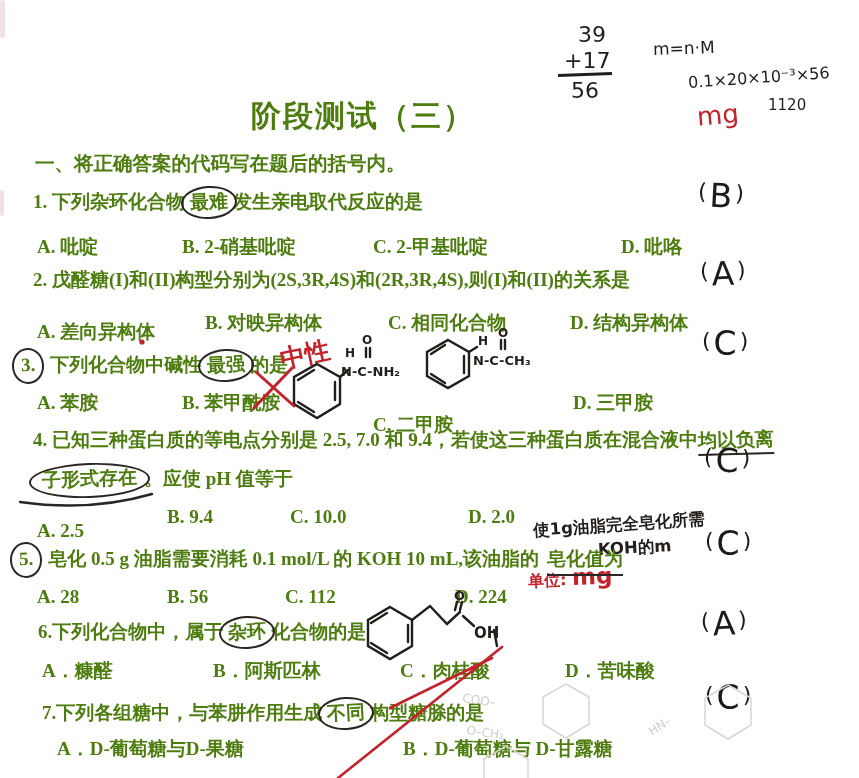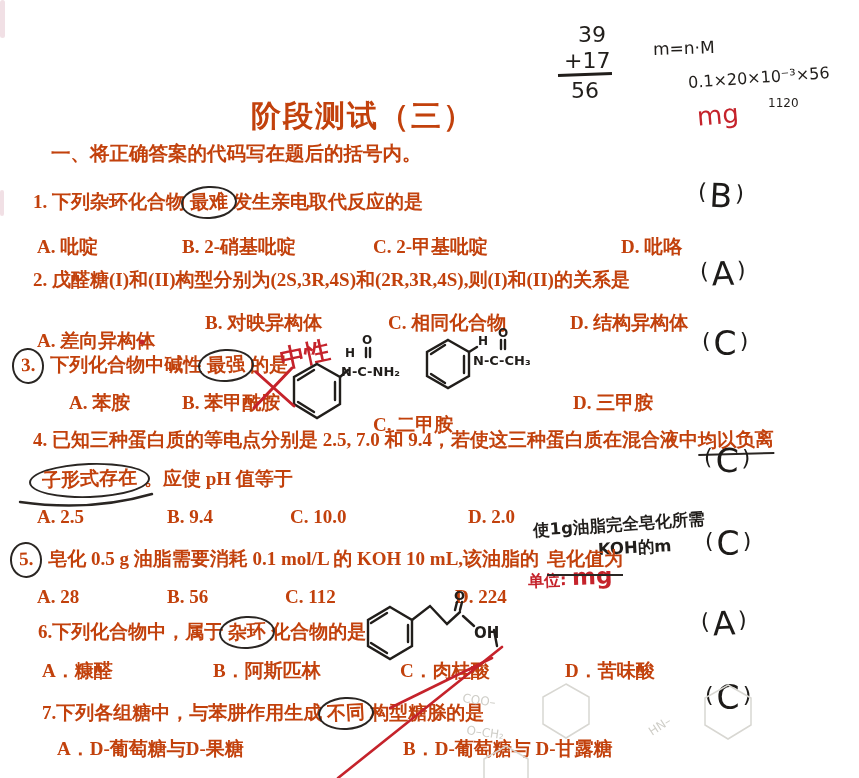--- a/index.html
+++ b/index.html
@@ -1,19 +1,19 @@
 <!DOCTYPE html>
 <html><head>
 <meta charset="utf-8">
 <style>
   html,body{margin:0;padding:0;}
   body{width:859px;height:778px;background:#ffffff;position:relative;overflow:hidden;
        font-family:"Liberation Serif","DejaVu Serif",serif;}
   .abs{position:absolute;white-space:nowrap;}
-  .print{color:#c2410c;font-weight:bold;}
+  .print{color:#4d7c0f;font-weight:bold;}
   .q-line{font-size:19px;line-height:1.25;}
   .opt{font-size:19px;}
   .title{font-size:30px;letter-spacing:2px;}
   .section{font-size:19.5px;}
   .hand{font-family:"DejaVu Sans",sans-serif;color:#211e1b;font-weight:normal;}
   .red{color:#c5232b;}
   .circle-word{display:inline-block;border:2.2px solid #2a2623;border-radius:50%;
                padding:2px 7px 3px;margin:-4px -4px;transform:rotate(-3deg);}
   .circle-num{display:inline-block;border:2.2px solid #2a2623;border-radius:50%;
               padding:3px 7px 5px;margin-right:6px;transform:rotate(-2deg);}
@@ -33,61 +33,61 @@
 
 <div class="smudge" style="left:0;top:8;width:5px;height:38px;"></div>
 <div class="smudge" style="left:0;top:190px;width:4px;height:26px;"></div>
 
 <div class="abs hand scratch" style="left:578px;top:22px;">39</div>
 <div class="abs hand scratch" style="left:564px;top:48px;">+17</div>
 <div class="abs" style="left:558px;top:73px;width:54px;height:3px;background:#211e1b;transform:rotate(-2deg);"></div>
 <div class="abs hand scratch" style="left:571px;top:78px;">56</div>
 <div class="abs hand" style="left:653px;top:38px;font-size:17px;transform:rotate(-2deg);">m=n·M</div>
 <div class="abs hand" style="left:688px;top:68px;font-size:16px;transform:rotate(-4deg);">0.1×20×10⁻³×56</div>
-<div class="abs hand" style="left:768px;top:96px;font-size:12px;">1120</div>
+<div class="abs hand" style="left:768px;top:96px;font-size:15px;">1120</div>
 <div class="abs hand red" style="left:697px;top:100px;font-size:26px;transform:rotate(-5deg);">mg</div>
 
 <div class="abs print title" style="left:251px;top:96px;">阶段测试（三）</div>
-<div class="abs print section" style="left:35px;top:140px;margin-left:16px;">一、将正确答案的代码写在题后的括号内。</div>
+<div class="abs print section" style="left:35px;top:150px;">一、将正确答案的代码写在题后的括号内。</div>
 
 <div class="abs print q-line" style="left:33px;top:190px;">
   <span>1.</span>&nbsp;<span>下列杂环化合物</span><span class="circle-word">最难</span><span>发生亲电取代反应的是</span>
 </div>
 <div class="abs print opt" style="left:37px;top:234px;">A. 吡啶</div>
 <div class="abs print opt" style="left:182px;top:234px;text-align:right;">B. 2-硝基吡啶</div>
 <div class="abs print opt" style="left:373px;top:234px;">C. 2-甲基吡啶</div>
 <div class="abs print opt" style="left:573px;top:234px;margin-left:48px;">D. 吡咯</div>
 <div class="abs hand answer" style="left:695px;top:176px;transform:rotate(3deg);"><span class="par">(</span><span>B</span><span class="par">)</span></div>
 
 <div class="abs print q-line" style="left:33px;top:268px;">
   <span>2.</span>&nbsp;<span>戊醛糖(I)和(II)构型分别为(2S,3R,4S)和(2R,3R,4S),则(I)和(II)的关系是</span>
 </div>
-<div class="abs print opt" style="left:37px;top:328px;">A. 差向异构体</div>
+<div class="abs print opt" style="left:37px;top:319px;">A. 差向异构体</div>
 <div class="abs print opt" style="left:205px;top:310px;">B. 对映异构体</div>
 <div class="abs print opt" style="left:388px;top:310px;">C. 相同化合物</div>
 <div class="abs print opt" style="left:570px;top:310px;">D. 结构异构体</div>
 <div class="abs hand answer" style="left:697px;top:254px;transform:rotate(-2deg);"><span class="par">(</span><span>A</span><span class="par">)</span></div>
 
 <div class="abs print q-line" style="left:12px;top:348px;">
   <span class="circle-num">3.</span><span>下列化合物中碱性</span><span class="circle-word">最强</span><span>的是</span>
 </div>
 <div class="abs hand red" style="left:280px;top:338px;font-size:25px;transform:rotate(-12deg);font-weight:bold;">中性</div>
-<div class="abs print opt" style="left:37px;top:390px;margin-left:32px;">A. 苯胺</div>
+<div class="abs print opt" style="left:37px;top:390px;">A. 苯胺</div>
 <div class="abs print opt" style="left:182px;top:390px;">B. 苯甲酰胺</div>
 <div class="abs print opt" style="left:373px;top:412px;">C. 二甲胺</div>
 <div class="abs print opt" style="left:573px;top:390px;">D. 三甲胺</div>
 <div class="abs hand answer" style="left:699px;top:324px;"><span class="par">(</span><span>C</span><span class="par">)</span></div>
 
 <div class="abs print q-line" style="left:33px;top:428px;">
   <span>4.</span>&nbsp;<span>已知三种蛋白质的等电点分别是 2.5, 7.0 和 9.4，若使这三种蛋白质在混合液中</span><span class="u-black">均以负离</span>
 </div>
 <div class="abs print q-line" style="left:35px;top:466px;">
   <span class="circle-big">子形式存在</span><span>。应使 pH 值等于</span>
 </div>
-<div class="abs print opt" style="left:37px;top:506px;">A. 2.5</div>
+<div class="abs print opt" style="left:37px;top:520px;">A. 2.5</div>
 <div class="abs print opt" style="left:167px;top:506px;">B. 9.4</div>
 <div class="abs print opt" style="left:290px;top:506px;">C. 10.0</div>
 <div class="abs print opt" style="left:468px;top:506px;">D. 2.0</div>
 <div class="abs hand answer" style="left:701px;top:441px;transform:rotate(2deg);"><span class="par">(</span><span>C</span><span class="par">)</span></div>
 
 <div class="abs hand" style="left:533px;top:514px;font-size:16.5px;transform:rotate(-4deg);font-weight:bold;">使1g油脂完全皂化所需</div>
 <div class="abs hand" style="left:598px;top:537px;font-size:16.5px;transform:rotate(-3deg);font-weight:bold;">KOH的m</div>
 <div class="abs hand red" style="left:528px;top:564px;font-size:16px;transform:rotate(-2deg);font-weight:bold;">
   <span>单位:</span> <span style="font-size:23px;">mg</span>
 </div>

